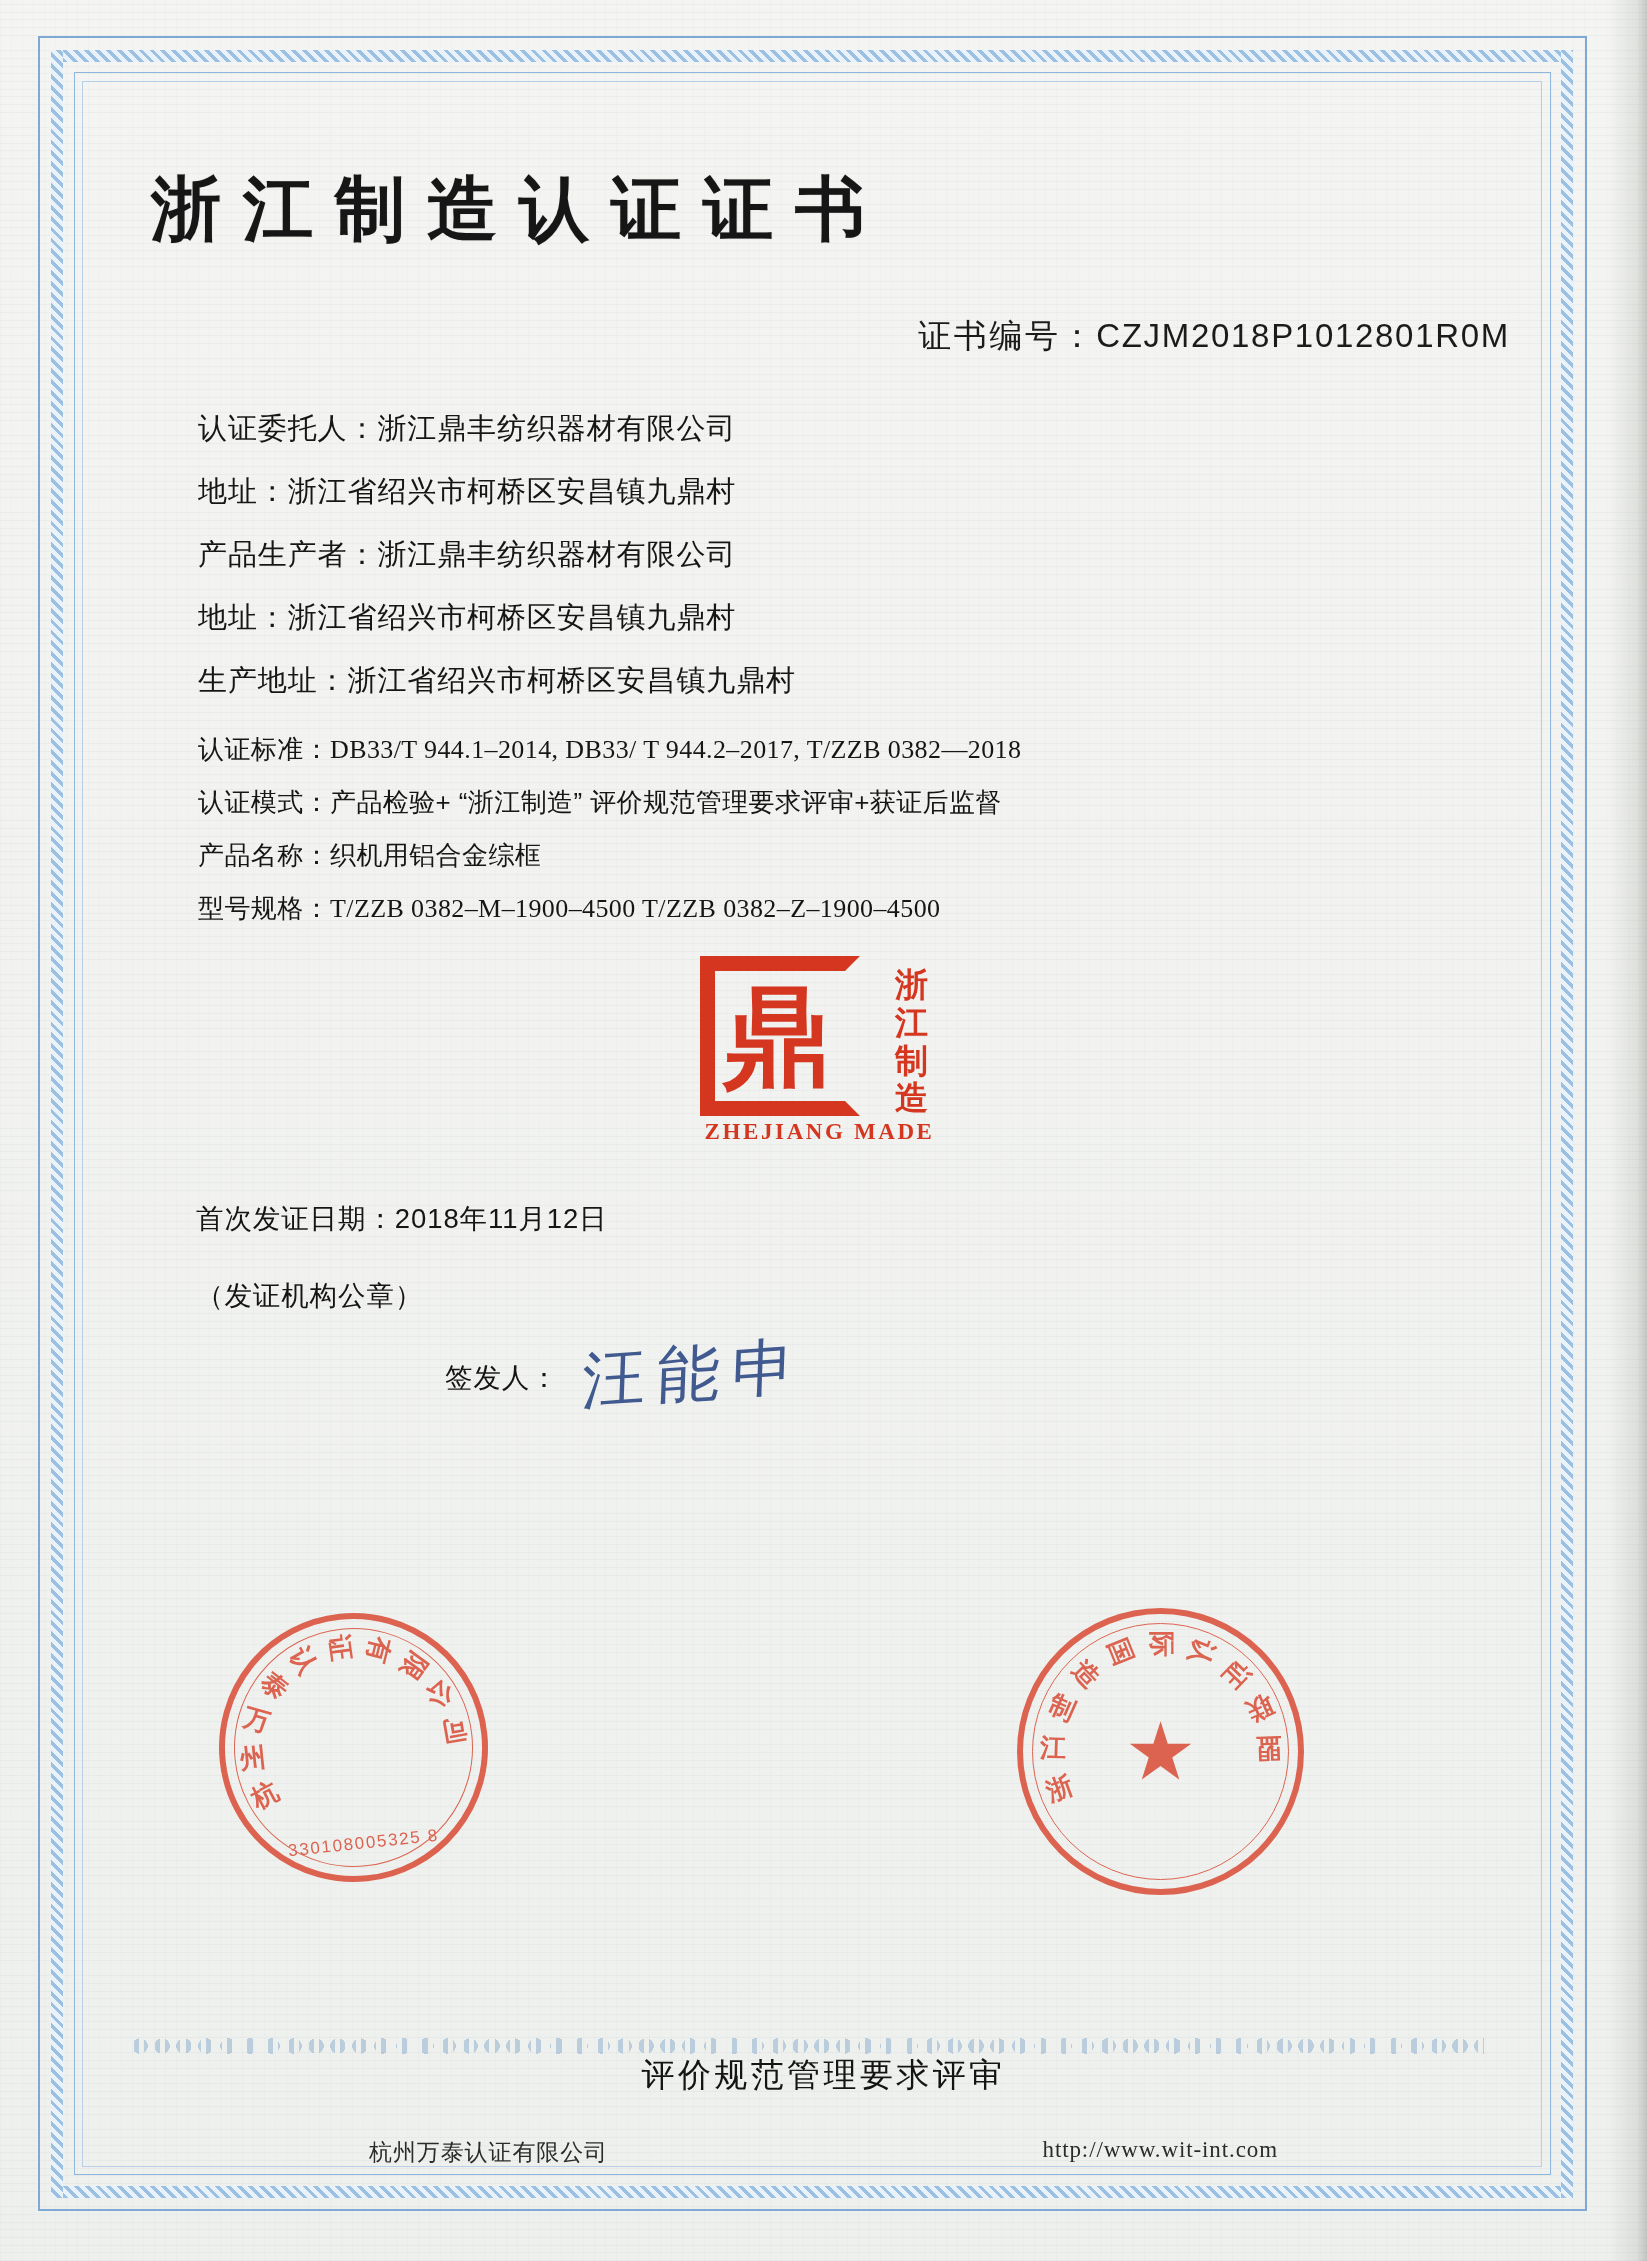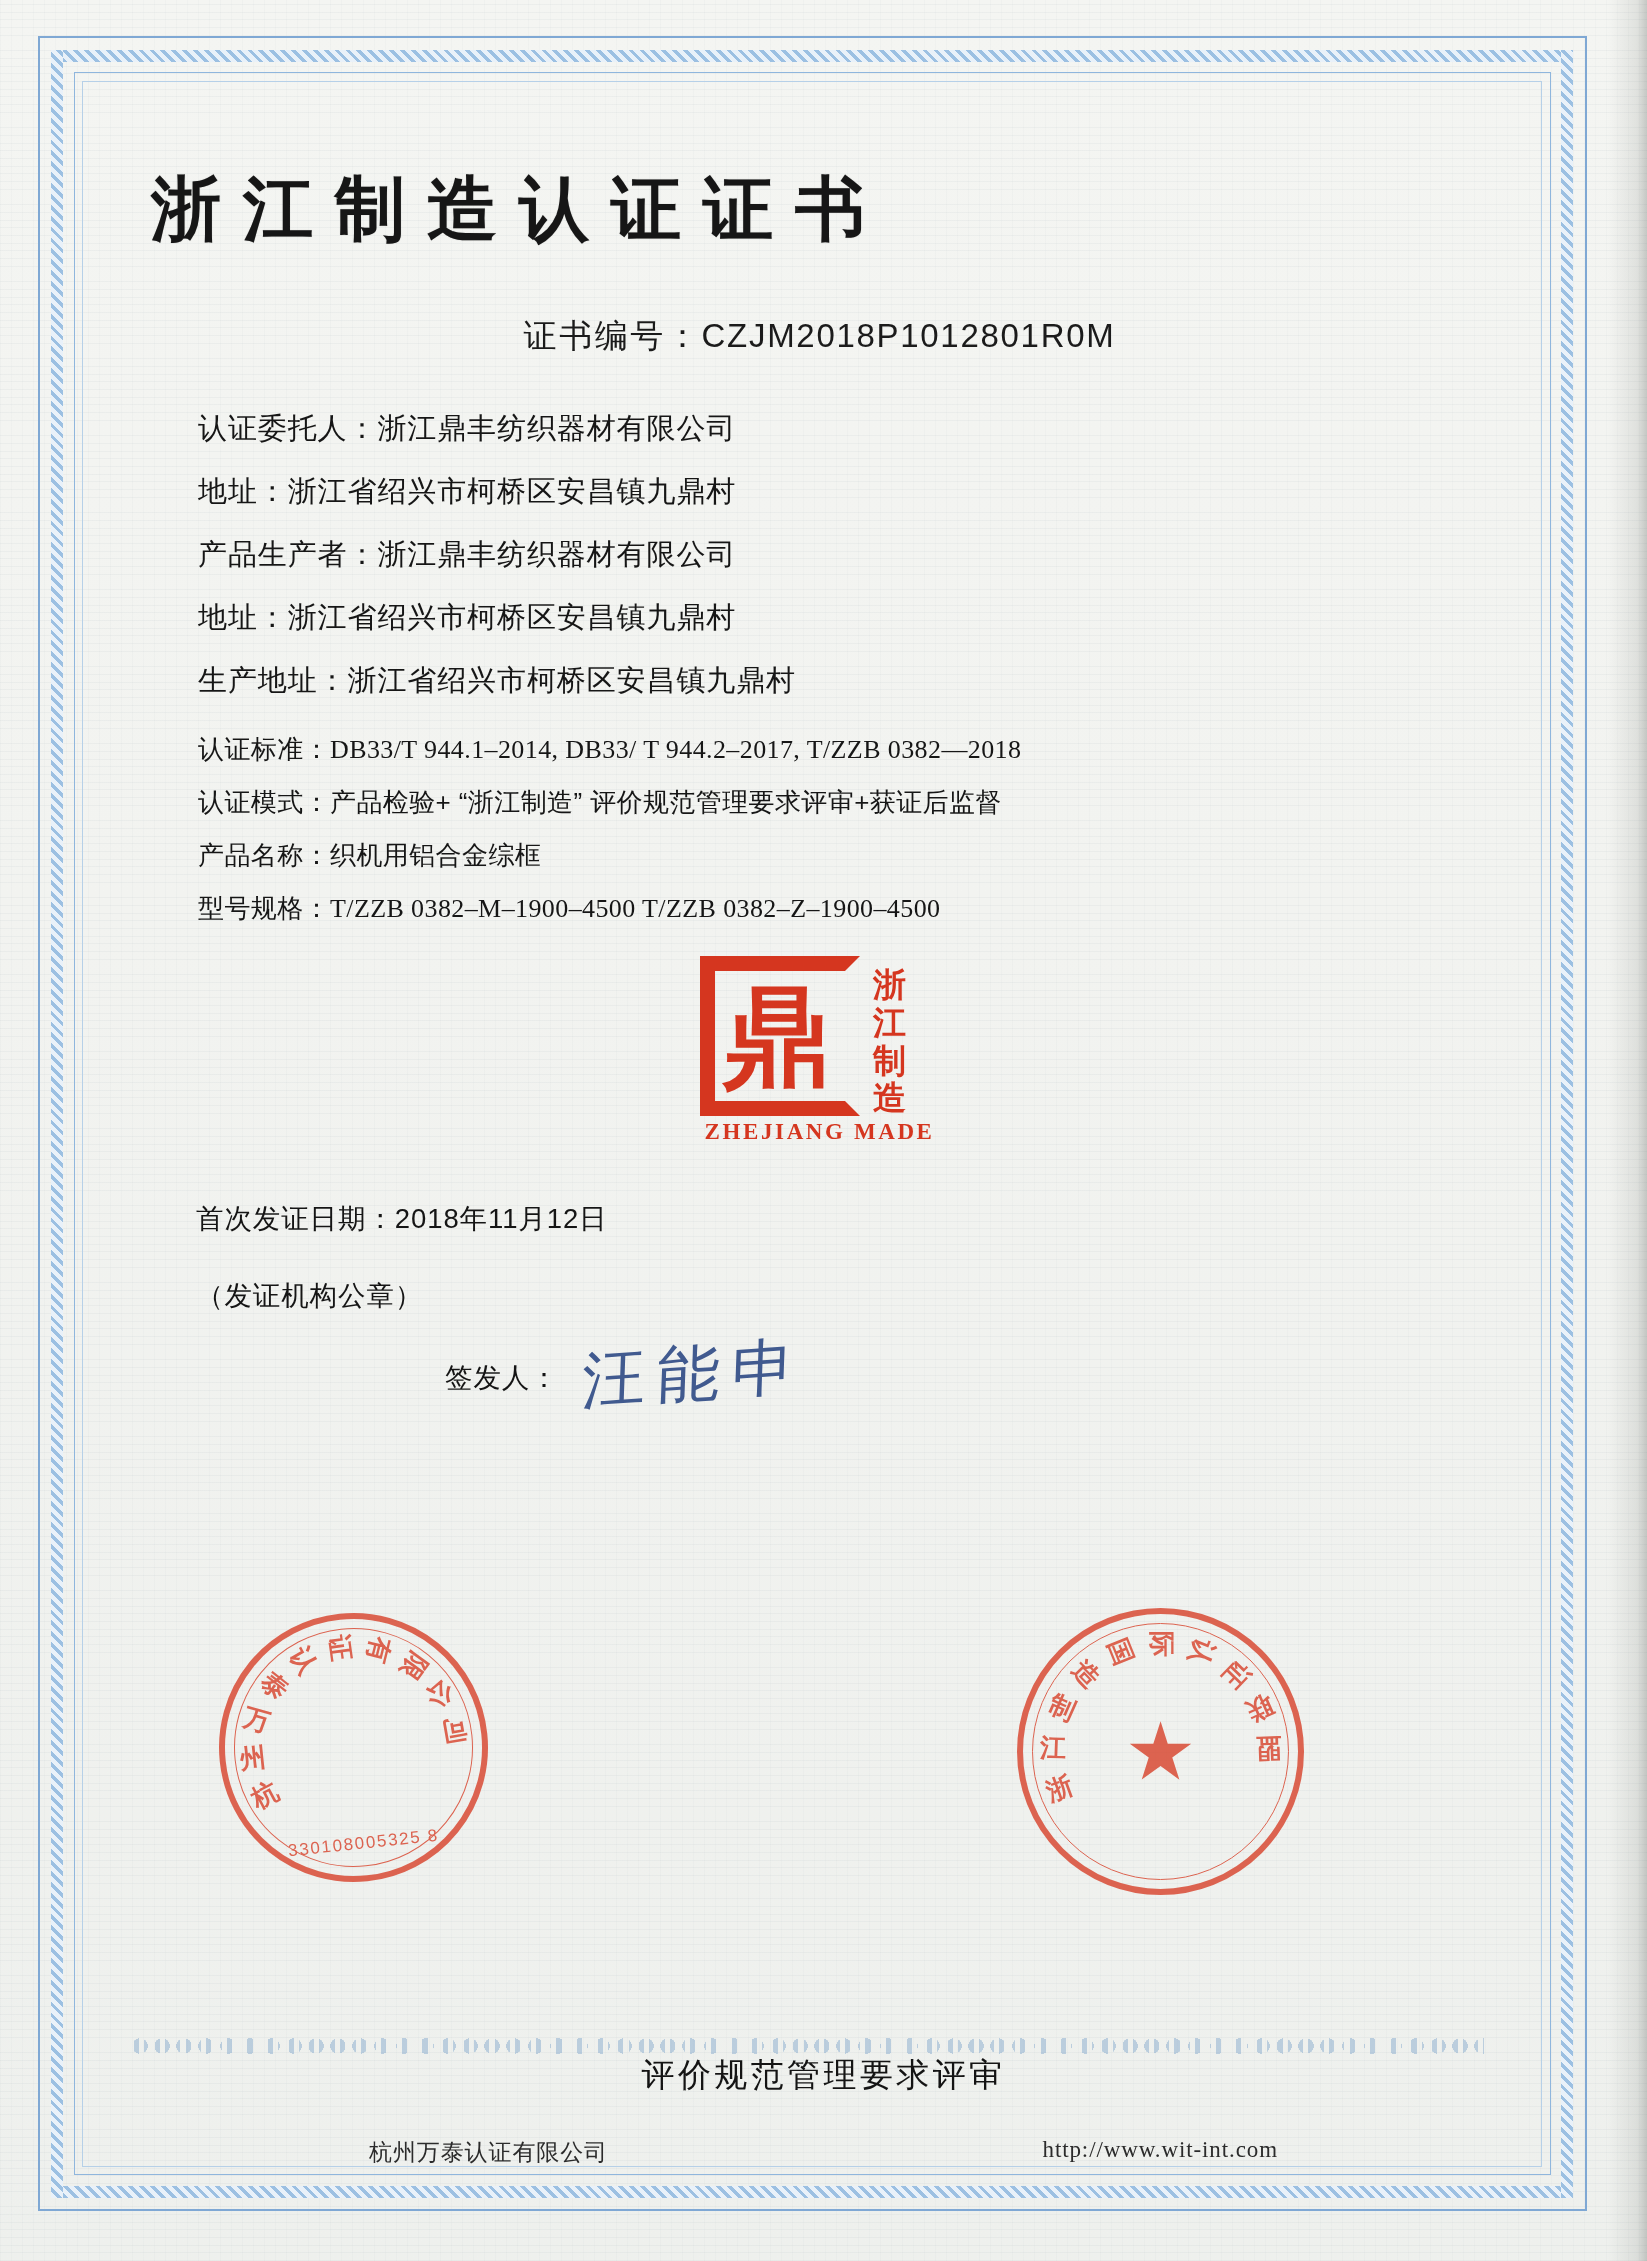--- a/index.html
+++ b/index.html
@@ -103,21 +103,21 @@
     letter-spacing: 22px;
     font-weight: 700;
     color: #161616;
     font-family: "DejaVu Serif", "Liberation Serif", serif;
     text-indent: 22px;
     margin-top: 34px;
     text-shadow: 0 0 0.9px rgba(0,0,0,0.35);
   }
 
   .cert-no {
-    text-align: center;
+    text-align: right;
     font-size: 33px;
     margin-top: 57px;
     letter-spacing: 1.7px;
     font-family: "Liberation Sans", sans-serif;
     color: #1b1b1b;
   }
   .cert-no .label { letter-spacing: 2.6px; }
   .cert-no .value { font-weight: 500; }
 
   .party-block {
@@ -188,21 +188,21 @@
     top: 31px;
     font-size: 108px;
     line-height: 108px;
     color: #d5361f;
     font-family: "DejaVu Serif", serif;
     font-weight: 700;
     letter-spacing: 0;
   }
   .logo .vtext {
     position: absolute;
-    right: 36px;
+    right: 14px;
     top: 15.4px;
     width: 45px;
     font-size: 33px;
     line-height: 1.14;
     color: #d5361f;
     font-family: "Liberation Sans", sans-serif;
     font-weight: 700;
     text-align: center;
   }
   .logo .en {

